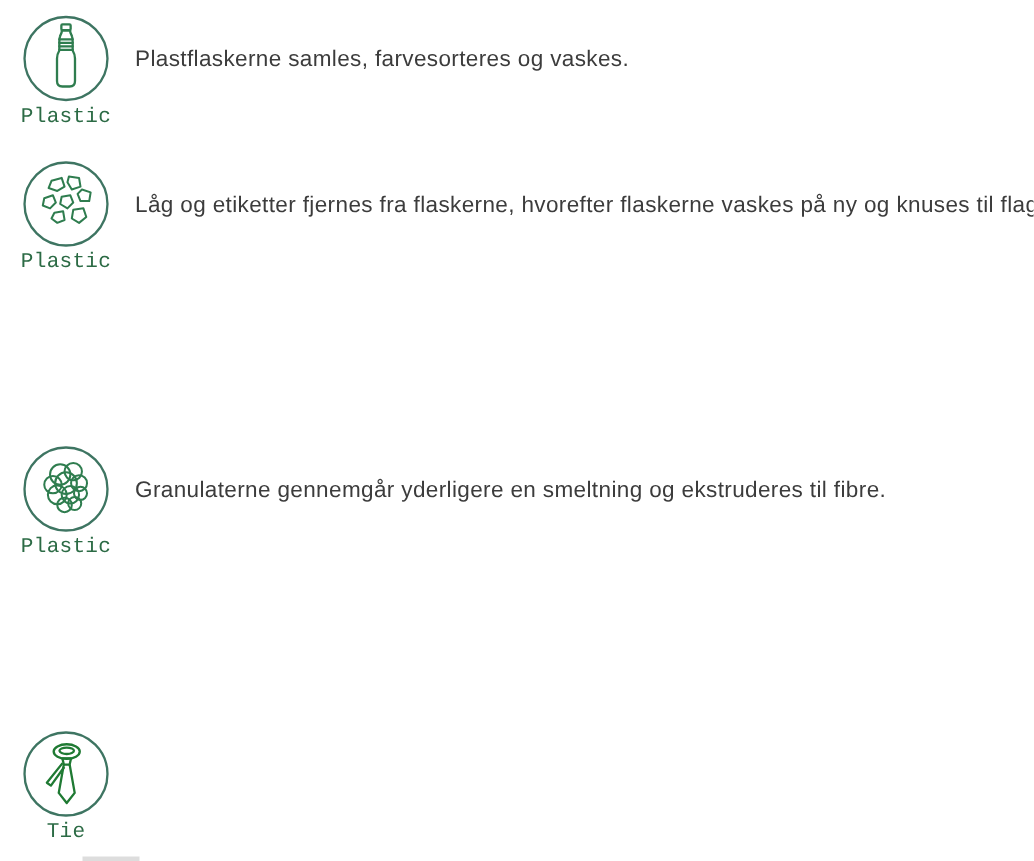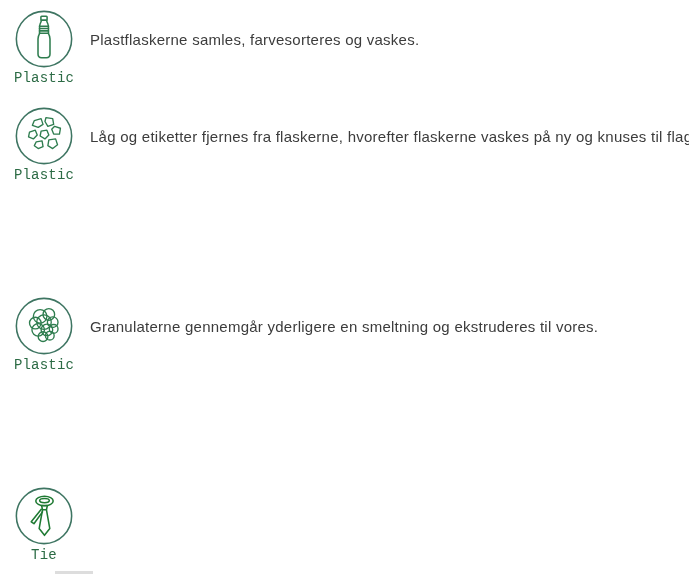--- a/index.html
+++ b/index.html
@@ -98,21 +98,21 @@
       <circle class="glyph-thin" cx="30" cy="26" r="7.5"></circle>
       <circle class="glyph-thin" cx="39" cy="26" r="5.5"></circle>
       <circle class="glyph-thin" cx="24" cy="34" r="6.5"></circle>
       <circle class="glyph-thin" cx="33" cy="34" r="6"></circle>
       <circle class="glyph-thin" cx="40" cy="33" r="4.5"></circle>
       <circle class="glyph-thin" cx="29" cy="41" r="5"></circle>
       <circle class="glyph-thin" cx="36" cy="40" r="4.5"></circle>
     </svg>
     <div class="icon-label">Plastic</div>
   </div>
-  <div class="desc">Granulaterne gennemgår yderligere en smeltning og ekstruderes til vores.</div>
+  <div class="desc">Granulaterne gennemgår yderligere en smeltning og ekstruderes til fibre.</div>
 </div>
 
 <div class="step" style="top:392px">
 </div>
 
 <div class="step" style="top:487px">
   <div class="icon-col">
     <svg width="58" height="58" viewBox="0 0 60 60">
       <circle class="circ" cx="30" cy="30" r="28.6"></circle>
       <ellipse class="tie" cx="30.5" cy="14.5" rx="9" ry="5"></ellipse>

